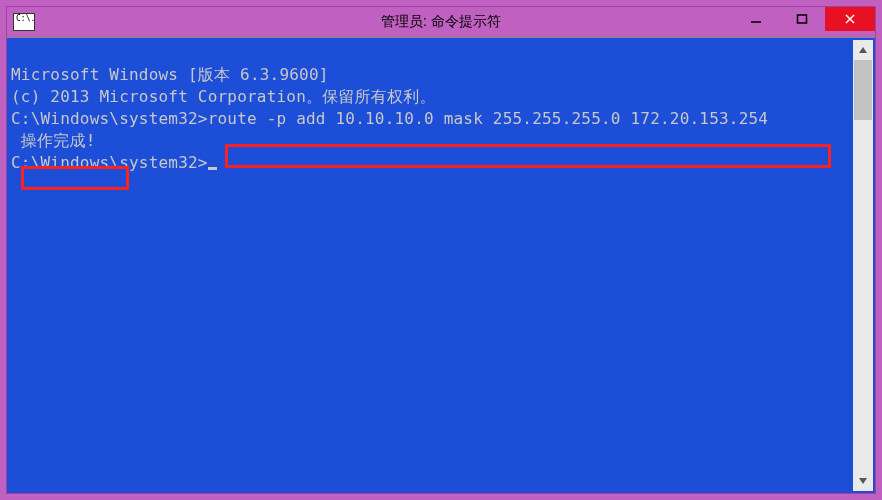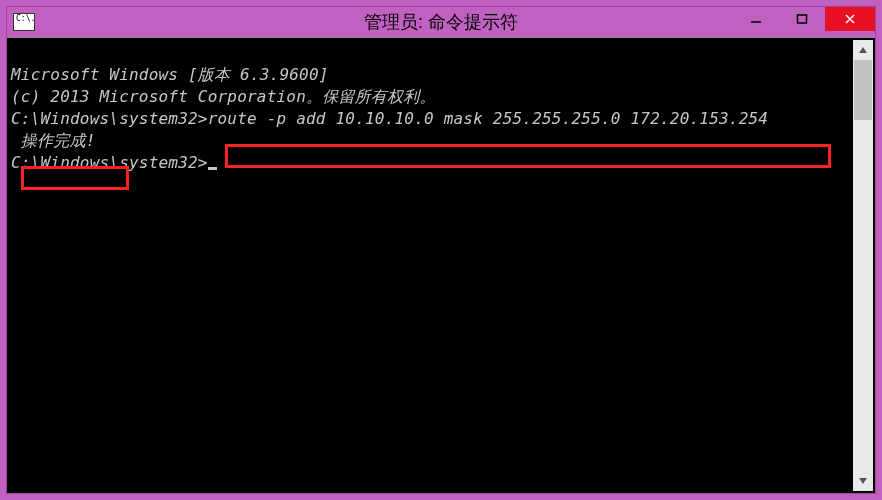--- a/index.html
+++ b/index.html
@@ -42,21 +42,21 @@
     font-family: monospace;
     color: #000;
     padding: 1px 2px;
     line-height: 1;
   }
   .title-text {
     position: absolute;
     left: 50%;
     transform: translateX(-50%);
     color: #000;
-    font-size: 18px;
+    font-size: 14px;
     white-space: nowrap;
   }
   .win-controls {
     margin-left: auto;
     display: flex;
     height: 100%;
   }
   .win-btn {
     width: 46px;
     height: 24px;
@@ -68,25 +68,24 @@
     cursor: pointer;
   }
   .win-btn.close {
     background: #e81123;
     color: #fff;
     width: 50px;
   }
   .win-btn.minimize svg, .win-btn.maximize svg { display:block; }
   .client {
     flex: 1;
-    background: #000000;
+    background: #1d4ed8;
     position: relative;
     border-top: 1px solid #888;
     overflow: hidden;
-    font-style: italic;
   }
   .terminal {
     position: absolute;
     left: 4px;
     top: 4px;
     right: 26px;
     bottom: 4px;
     font-family: "Consolas","NSimSun","SimSun",monospace;
     font-size: 16px;
     line-height: 22px;

